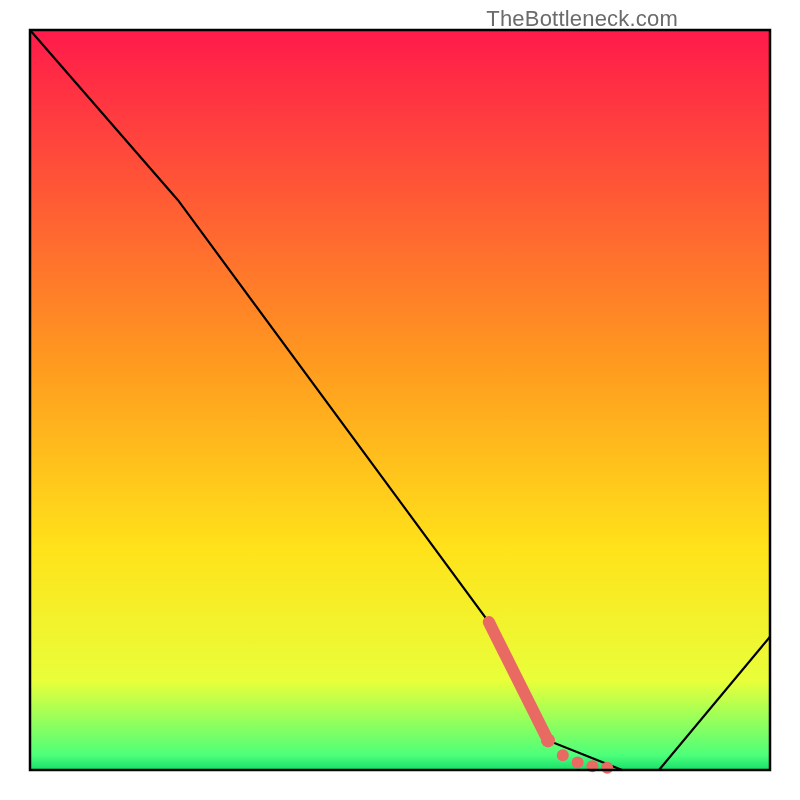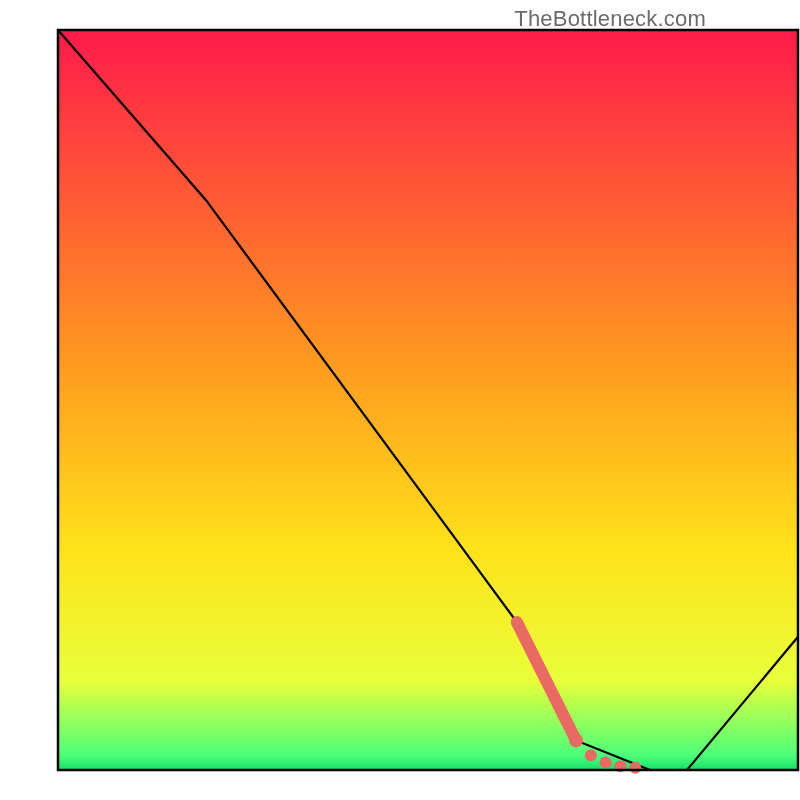--- a/index.html
+++ b/index.html
@@ -8,21 +8,20 @@
     width: 800px;
     height: 800px;
     overflow: hidden;
     background: #ffffff;
     font-family: Arial, Helvetica, sans-serif;
   }
   .wrap {
     position: relative;
     width: 696px;
     height: 800px;
-    margin-left: 28px;
   }
   .watermark {
     position: absolute;
     top: 6px;
     right: 18px;
     color: #6b6b6b;
     font-size: 22px;
     font-weight: 500;
     letter-spacing: 0.2px;
     z-index: 10;

